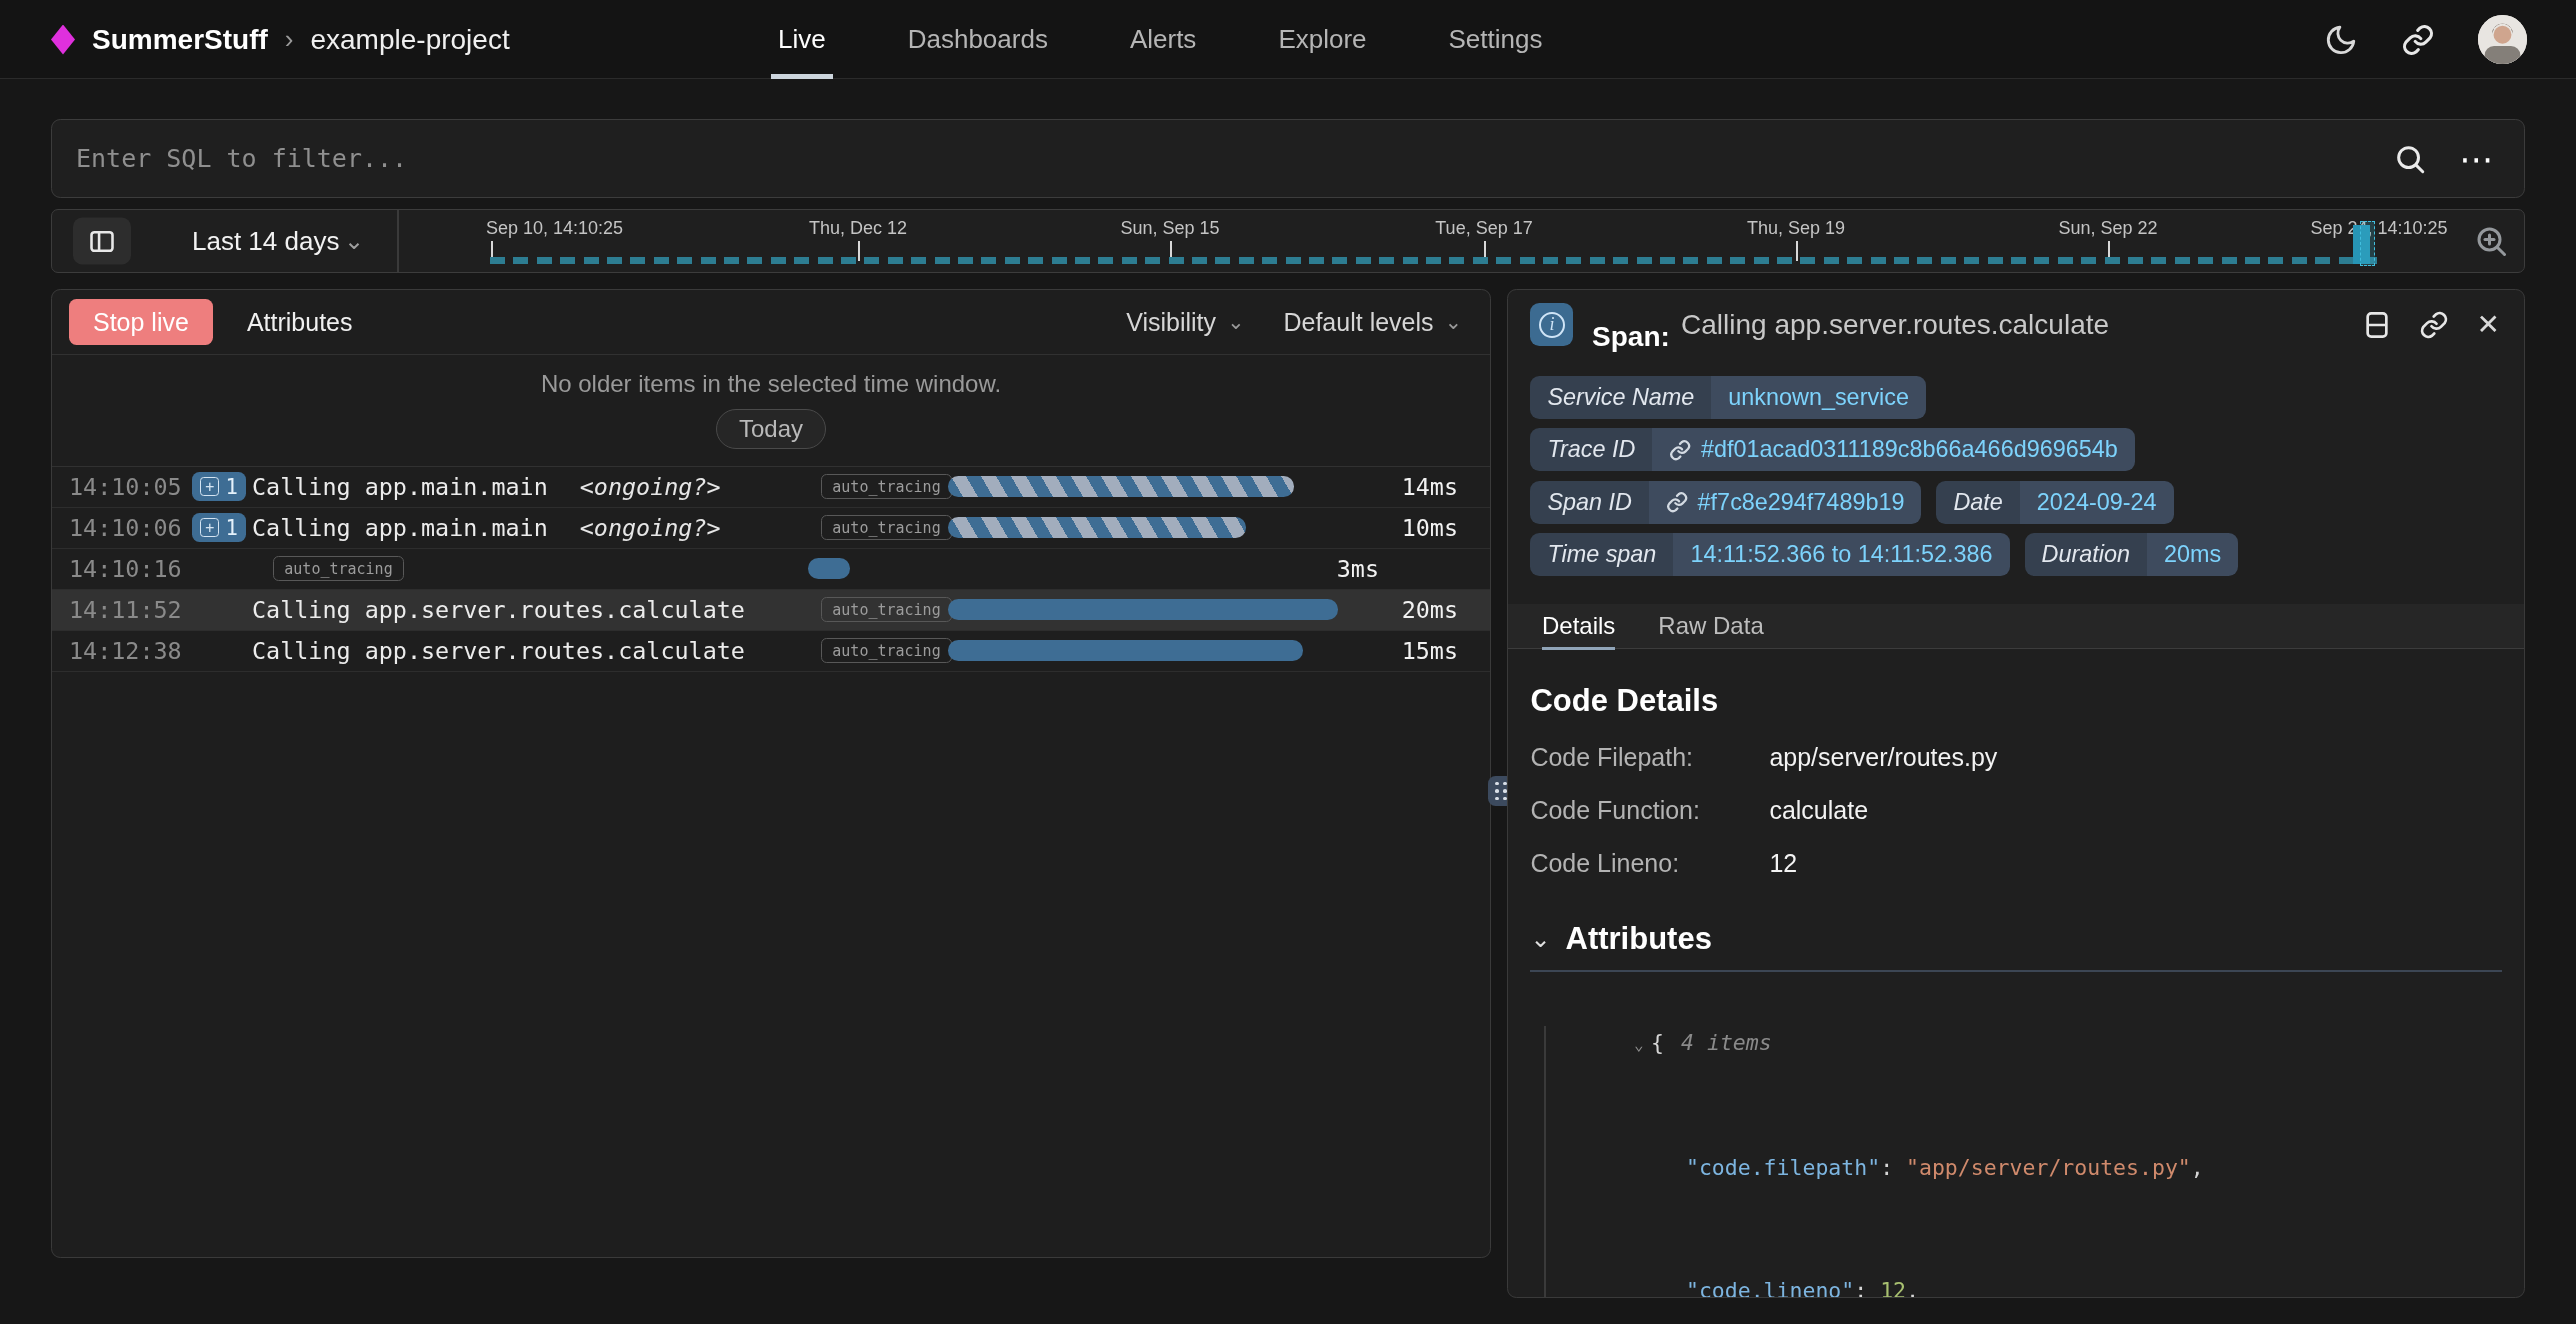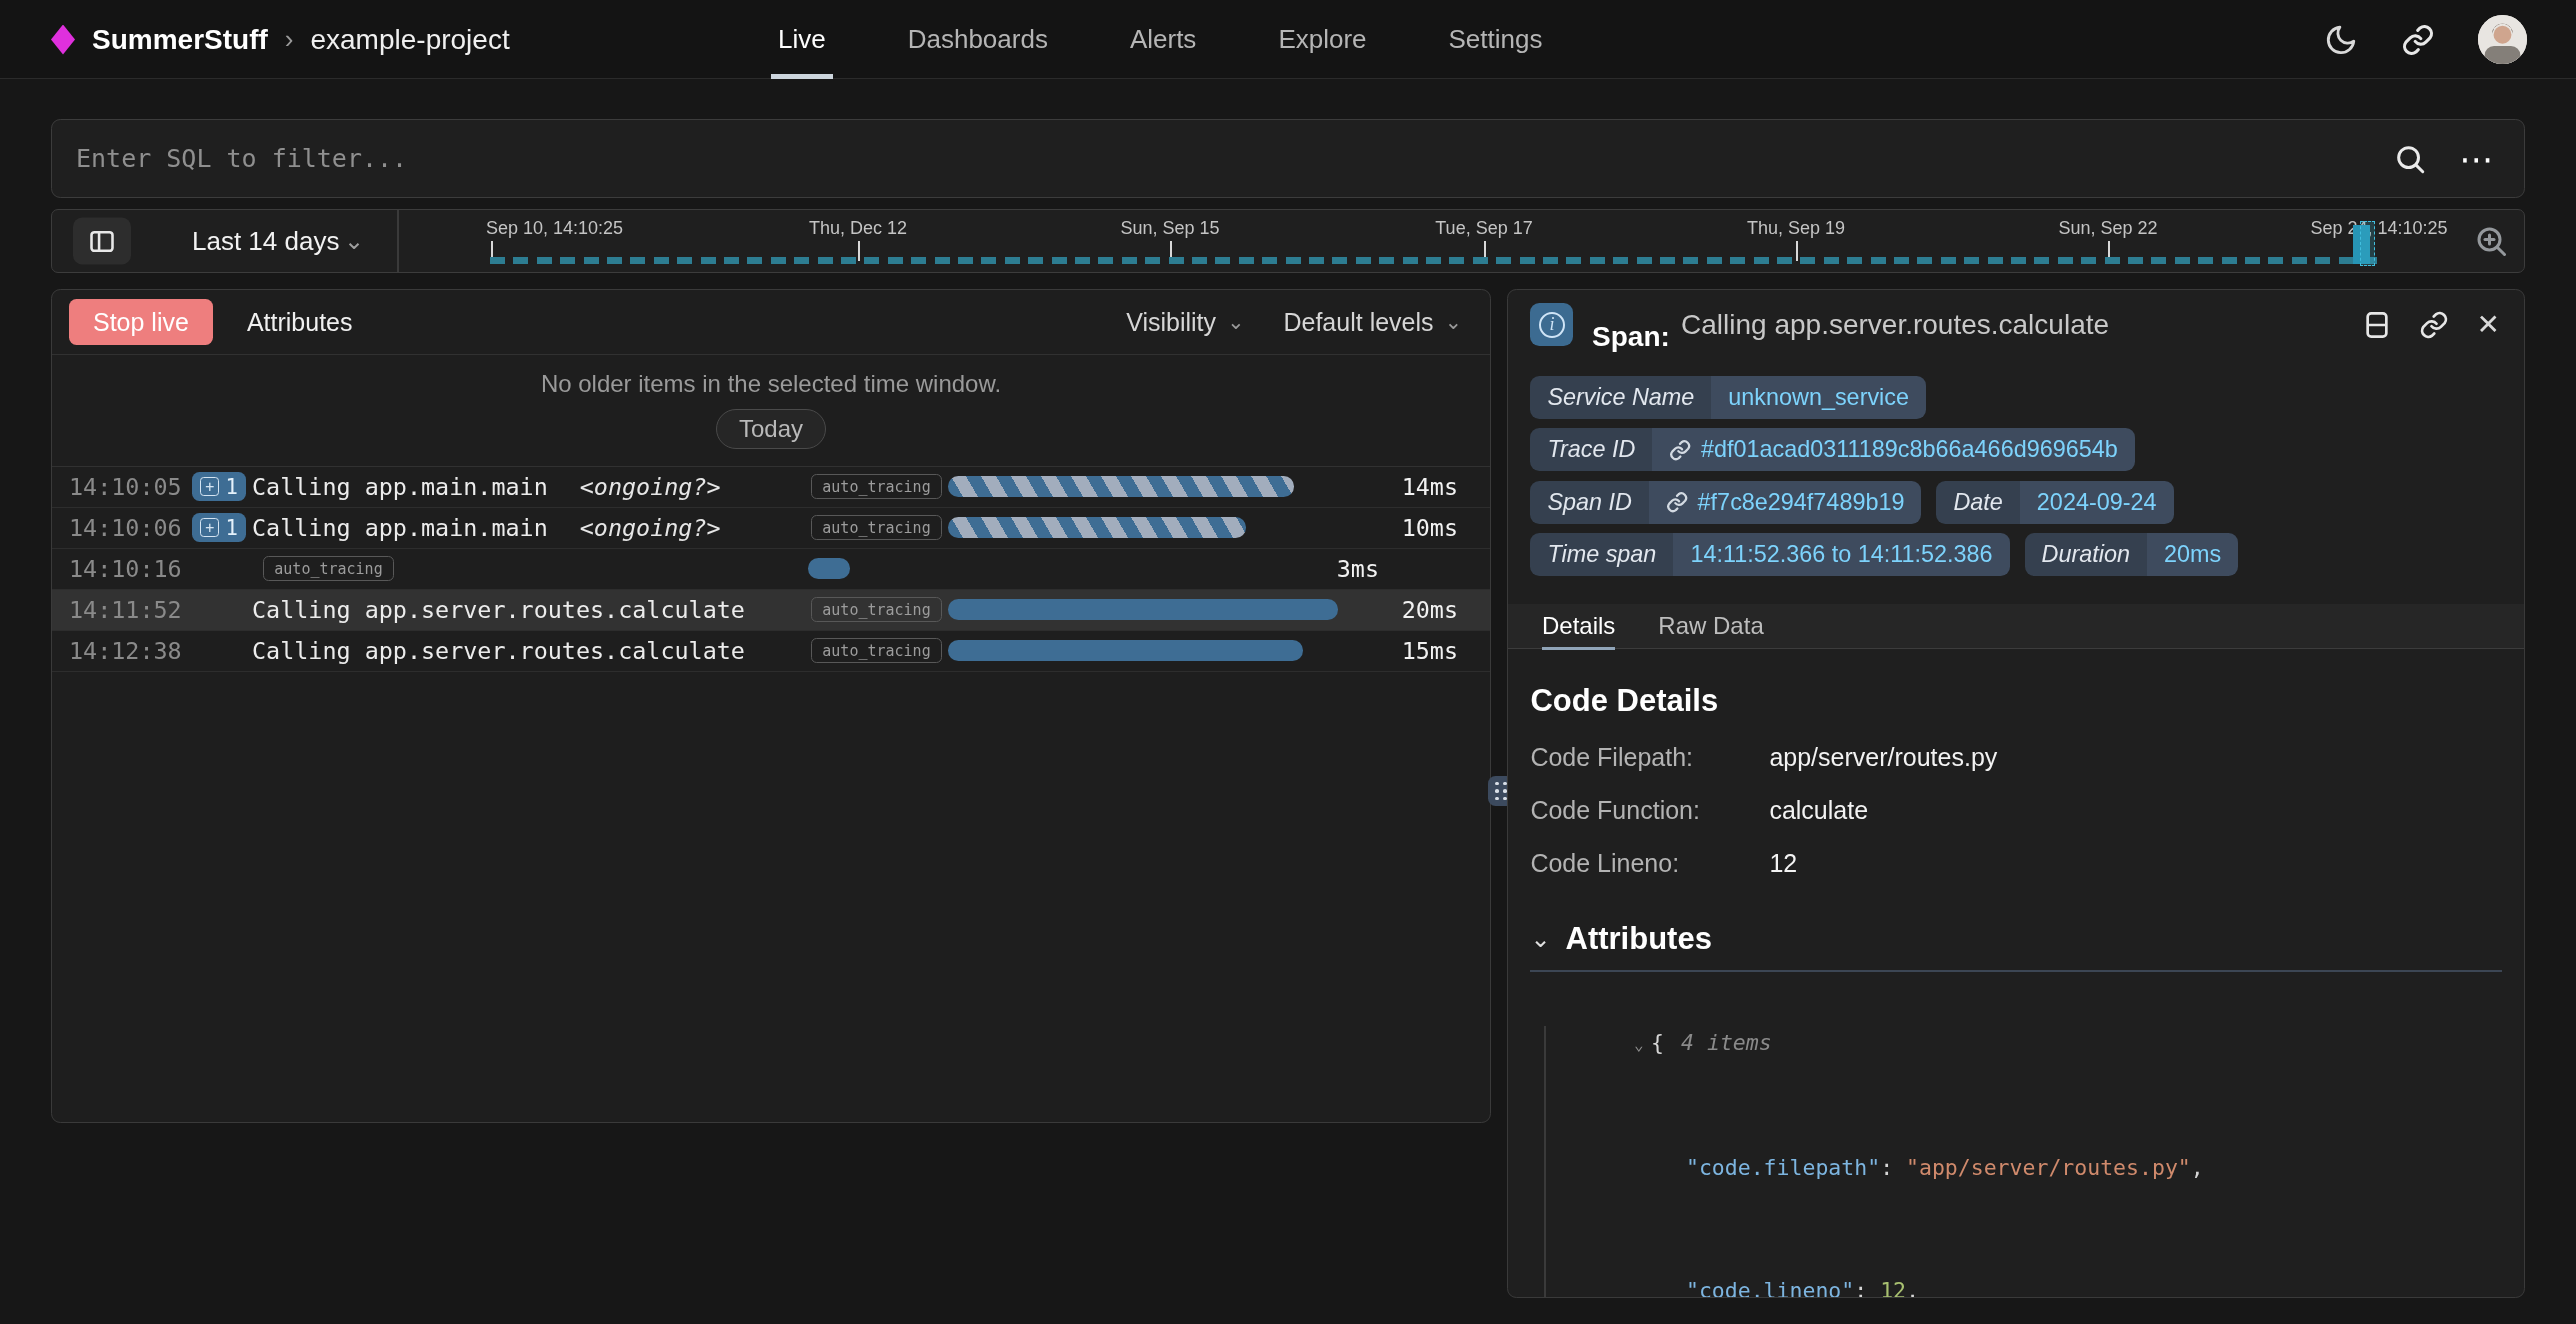--- a/index.html
+++ b/index.html
@@ -54,21 +54,21 @@
   .tl-center { transform:translateX(-50%); }
   .tl-tick { position:absolute; top:31px; height:19.6px; width:1.9px; background:#d8d8d8; }
   .tl-dashes { position:absolute; left:83px; right:67px; bottom:8.4px; height:6.5px;
                background:repeating-linear-gradient(90deg,#2d7d92 0 15px,transparent 15px 23.4px); }
   .tl-spike { position:absolute; left:1946px; bottom:8.4px; width:17px; height:39px; background:#2795b5; }
   .tl-selection { position:absolute; left:1953px; bottom:6.5px; width:15px; height:45px;
                   border:1.9px dashed #41bfdf; background:rgba(60,180,210,.22); }
   .zoom-btn { position:absolute; right:15px; top:50%; transform:translateY(-50%); cursor:pointer; }
 
   
-  .left-panel { position:absolute; left:51px; top:289px; width:1440px; height:834px;
+  .left-panel { position:absolute; left:51px; top:289px; width:1440px; height:969px;
                 background:#1e1e1e; border:1.9px solid #3a3a3a; border-radius:9.3px; overflow:hidden; }
   .lp-header { height:65px; border-bottom:0.9px solid #313131; display:flex; align-items:center;
                padding:0 28px 0 17px; gap:34px; }
   .stop-btn { background:#ee7e7e; color:#ffffff; font-size:25px; border:0; border-radius:7.5px;
               padding:8.4px 24px; cursor:pointer; font-family:inherit; }
   .connected { font-size:25px; color:#f0f0f0; }
   .lp-header-right { margin-left:auto; display:flex; gap:39px; }
   .dd { font-size:25px; color:#d6d6d6; display:flex; align-items:center; gap:11.2px; cursor:pointer; }
   .dd .chev { color:#9a9a9a; font-size:20.6px; }
   .lp-empty { padding:15px 0 17px; display:flex; flex-direction:column; align-items:center;
@@ -84,21 +84,21 @@
   .count-badge { display:inline-flex; align-items:center; gap:6.5px; background:#3e6d94;
                  border-radius:7.5px; padding:2.8px 8.4px; width:fit-content; }
   .pbox { width:18.7px; height:18.7px; border:1.9px solid #d4e4f2; border-radius:3.7px; color:#d4e4f2;
           font-size:15px; display:flex; align-items:center; justify-content:center; }
   .cnum { font-size:20.6px; color:#e4f1fb; }
   .diamond { width:17px; height:17px; background:#4a7aa5; transform:rotate(45deg);
              border-radius:2.8px; margin-left:6.5px; }
   .lmsg { font-size:23.4px; color:#ececec; white-space:nowrap; }
   .ongoing { font-style:italic; margin-left:32px; color:#e6e6e6; }
   .tagpill { display:inline-block; font-size:15px; color:#9c9c9c; border:1.9px solid #585858;
-             border-radius:5.6px; padding:2.8px 10.3px; margin-left:11px; }
+             border-radius:5.6px; padding:2.8px 10.3px; margin-left:21px; }
   .barfill { display:block; height:20.6px; border-radius:10.3px; background:#3e6d94; margin-left:7.5px; }
   .barfill.striped { background:repeating-linear-gradient(60deg,#3e6d94 0,#3e6d94 13px,#a2adbd 13px,#a2adbd 26px); }
   .ldur { font-size:23.4px; color:#f2f2f2; text-align:right; }
 
   
   .drag-handle { position:absolute; left:1488px; top:776px; width:26px; height:30px;
                  background:#3c4a5e; border-radius:7.5px; display:grid;
                  grid-template-columns:repeat(2,3.7px); grid-template-rows:repeat(3,3.7px);
                  gap:3.7px; place-content:center; cursor:col-resize; }
   .drag-handle .dot { width:3.7px; height:3.7px; border-radius:50%; background:#d9dfe7; }

